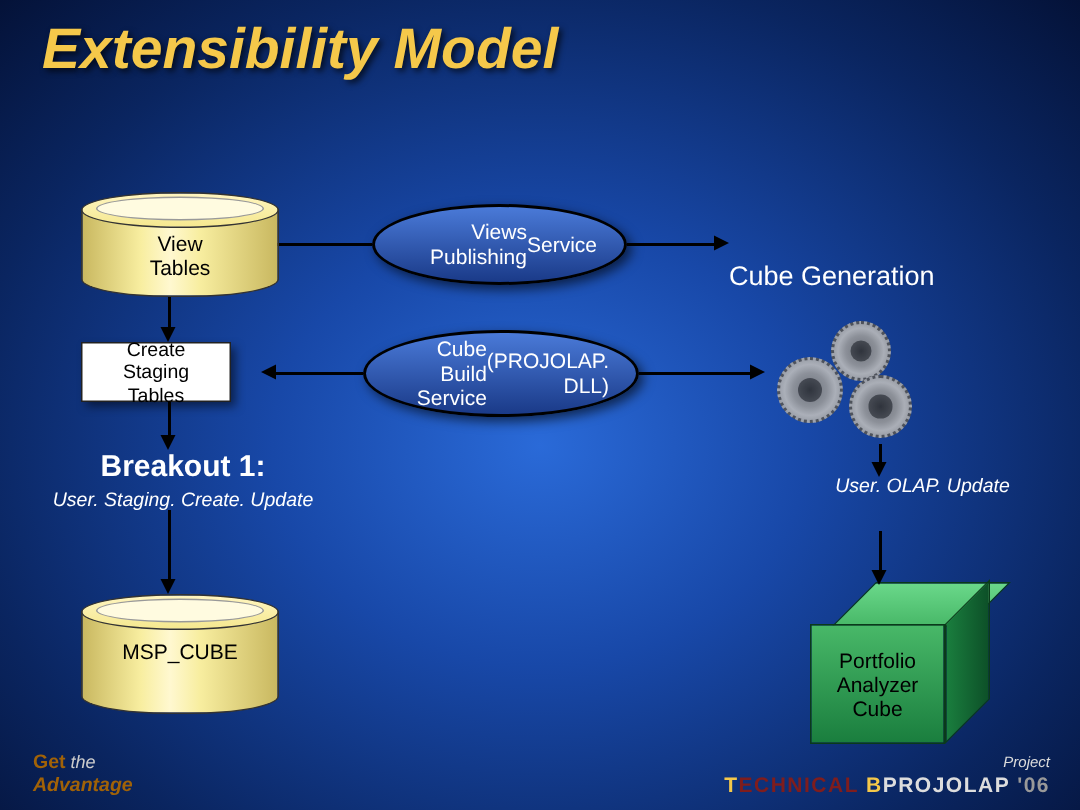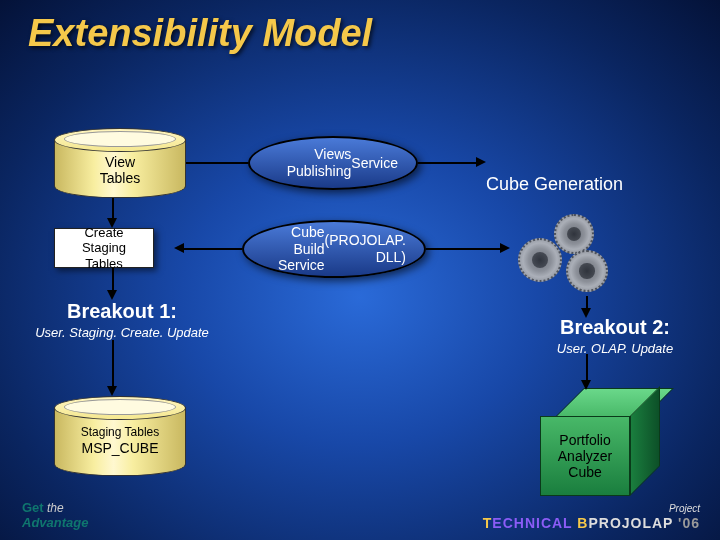--- a/index.html
+++ b/index.html
@@ -178,21 +178,21 @@
     background: linear-gradient(to right, #1a7e3e, #0d5028);
   }
   .footer-left {
     position: absolute;
     bottom: 10px;
     left: 22px;
     color: #ccc;
     font-size: 12px;
     font-style: italic;
   }
-  .footer-left b { color: #0f766e; font-style: normal; font-size: 13px; }
+  .footer-left b { color: #a16207; font-style: normal; font-size: 13px; }
   .footer-right {
     position: absolute;
     bottom: 8px;
     right: 20px;
     color: #ddd;
     font-size: 10px;
     text-align: right;
     line-height: 1.2;
   }
   .footer-right .tb { font-size: 14px; font-weight: bold; letter-spacing: 1px; }
@@ -235,29 +235,27 @@
   <div class="gear" style="width:40px;height:40px;left:46px;top:4px;"></div>
   <div class="gear" style="width:42px;height:42px;left:58px;top:40px;"></div>
 </div>
 
 <div class="breakout-label" style="left:32px; top:300px; width:180px;">
   <div class="breakout-title">Breakout 1:</div>
   <div class="breakout-sub">User. Staging. Create. Update</div>
 </div>
 
 <div class="breakout-label" style="left:530px; top:316px; width:170px;">
-  <div class="breakout-title">Breakout 2:</div>
   <div class="breakout-sub">User. OLAP. Update</div>
 </div>
 
 <div class="node" style="left:54px; top:396px;">
   <div class="cylinder" style="height:80px;">
     <div class="cylinder-inner"></div>
     <div class="cyl-label" style="top:30px;">
-      <div style="font-size:12px;">Staging Tables</div>
       <div style="font-size:14px;">MSP_CUBE</div>
     </div>
   </div>
 </div>
 
 <div class="cube3d" style="left:540px; top:388px;">
   <div class="cube-face cube-top"></div>
   <div class="cube-face cube-side"></div>
   <div class="cube-face cube-front">
     <div>
@@ -296,17 +294,17 @@
 <div class="arrow-head" style="left:476px; top:157px; border-top:5px solid transparent; border-bottom:5px solid transparent; border-left:10px solid #000;"></div>
 
 <div class="footer-left">
   <b>Get</b>
   <span>the</span><br>
   <b style="font-style:italic;">Advantage</b>
 </div>
 <div class="footer-right">
   <div style="font-style:italic;">Project</div>
   <div class="tb">
-    <span>T</span><span style="color:#8b5cf6;">ECHNICAL</span>
+    <span>T</span><span style="color:#7f1d1d;">ECHNICAL</span>
     <span>B</span><span style="color:#ddd;">PROJOLAP</span>
     <span style="color:#999;">'06</span>
   </div>
 </div>
 
 </body></html>

